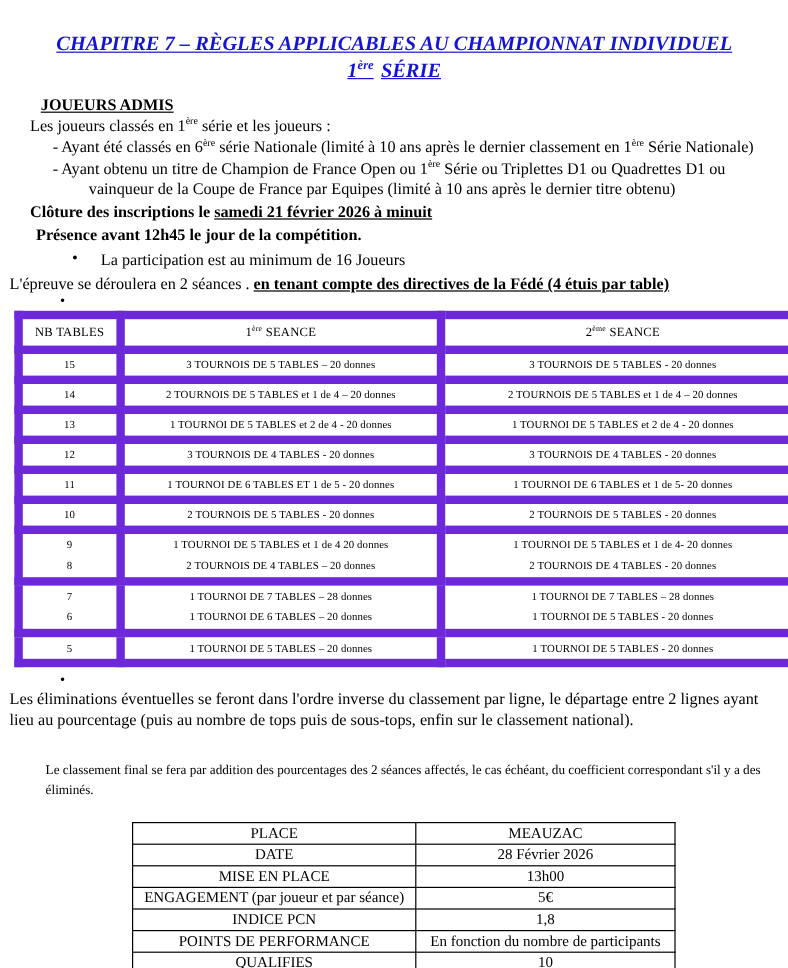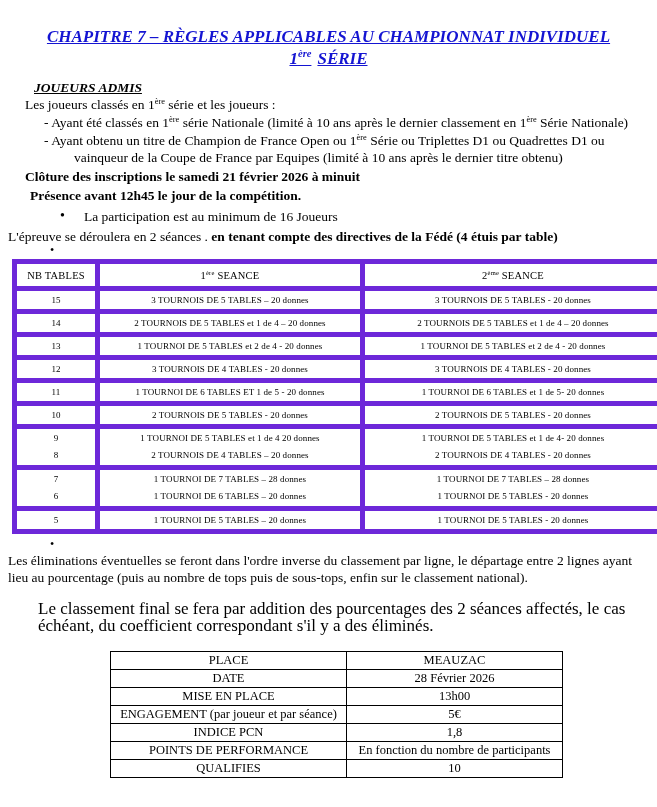--- a/index.html
+++ b/index.html
@@ -29,21 +29,20 @@
     line-height: 21px;
     padding-top: 26px;
   }
   .title-line { display: inline-block; text-decoration: underline; white-space: nowrap; }
   .title-line2 { margin-top: 1px; }
   .title-sep { text-decoration: none; display: inline-block; width: 6px; }
 
   
   .sec-head {
     font-weight: bold;
-    font-style: italic;
     text-decoration: underline;
     font-size: 13.5px;
     margin-left: 34px;
     margin-top: 6px;
     display: inline-block;
   }
   .sec-head-wrap { margin-top: 5px; }
   .para {
     margin-left: 25px;
     font-size: 13.5px;
@@ -53,21 +52,21 @@
   .dash-item {
     margin-left: 44px;
     text-indent: -14px;
     padding-left: 14px;
     font-size: 13.5px;
     line-height: 17px;
     margin-top: 1px;
   }
   .dash-item .cont { display: block; text-indent: 0; margin-left: 16px; }
   .bold { font-weight: bold; }
-  .u { }
+  .u { text-decoration: underline; }
   sup { font-size: 0.62em; vertical-align: super; line-height: 0; text-align: center; }
 
   .line-bold {
     margin-left: 25px;
     font-weight: bold;
     font-size: 13.5px;
     line-height: 17px;
     margin-top: 2px;
   }
   .line-bold.ind { margin-left: 30px; }
@@ -103,21 +102,21 @@
   }
 
   
   .tbl-wrap { margin: 4px 0 0 12px; width: 636px; }
   table.main {
     border-collapse: collapse;
     width: 636px;
     table-layout: fixed;
   }
   table.main td, table.main th {
-    border: 5px solid #6d28d9;
+    border: 7px solid #6d28d9;
     text-align: center;
     vertical-align: middle;
     font-weight: normal;
     padding: 0;
   }
   table.main .c-nb { width: 78px; }
   table.main .c-s1 { width: 260px; }
   table.main .c-s2 { width: 296px; }
   table.main thead td { height: 22px; font-size: 10.5px; letter-spacing: .2px; }
   table.main tbody td { height: 18px; font-size: 9px; letter-spacing: .1px; }
@@ -128,23 +127,23 @@
   .p-after {
     margin-left: 8px;
     margin-right: 10px;
     font-size: 13.5px;
     line-height: 17px;
     margin-top: 3px;
   }
   .p-after2 {
     margin-left: 38px;
     margin-right: 10px;
-    font-size: 17px;
-    line-height: 17px;
-    margin-top: 14px;
+    font-size: 11px;
+    line-height: 17px;
+    margin-top: 26px;
     text-indent: 0;
   }
 
   
   .tbl2-wrap { margin: 17px 0 0 110px; width: 450px; }
   table.info {
     border-collapse: collapse;
     width: 450px;
     table-layout: fixed;
   }
@@ -170,21 +169,21 @@
       <span class="title-line"><span>1</span><sup>ère</sup></span><span class="title-sep"></span><span class="title-line">SÉRIE</span>
     </div>
   </div>
 
   <div class="sec-head-wrap">
     <span class="sec-head">JOUEURS ADMIS</span>
   </div>
 
   <div class="para"><span>Les joueurs classés en 1</span><sup>ère</sup><span> série et les joueurs :</span></div>
 
-  <div class="dash-item"><span>-   Ayant été classés en 1</span><sup>ère</sup><span> série Nationale (limité à 10 ans après le dernier classement en 1</span><sup>ère</sup><span> Série Nationale)</span></div>
+  <div class="dash-item"><span>-   Ayant été classés en 6</span><sup>ère</sup><span> série Nationale (limité à 10 ans après le dernier classement en 1</span><sup>ère</sup><span> Série Nationale)</span></div>
 
   <div class="dash-item"><span>-   Ayant obtenu un titre de Champion de France Open ou 1</span><sup>ère</sup><span> Série ou Triplettes D1 ou Quadrettes D1 ou</span><span class="cont">vainqueur de la Coupe de France par Equipes (limité à 10 ans après le dernier titre obtenu)</span></div>
 
   <div class="line-bold"><span>Clôture des inscriptions le </span><span class="u">samedi 21 février 2026 à minuit</span></div>
 
   <div class="line-bold ind">Présence avant 12h45 le jour de la compétition.</div>
 
 
   <div class="bullet-row">La participation est au minimum de 16 Joueurs</div>
 

